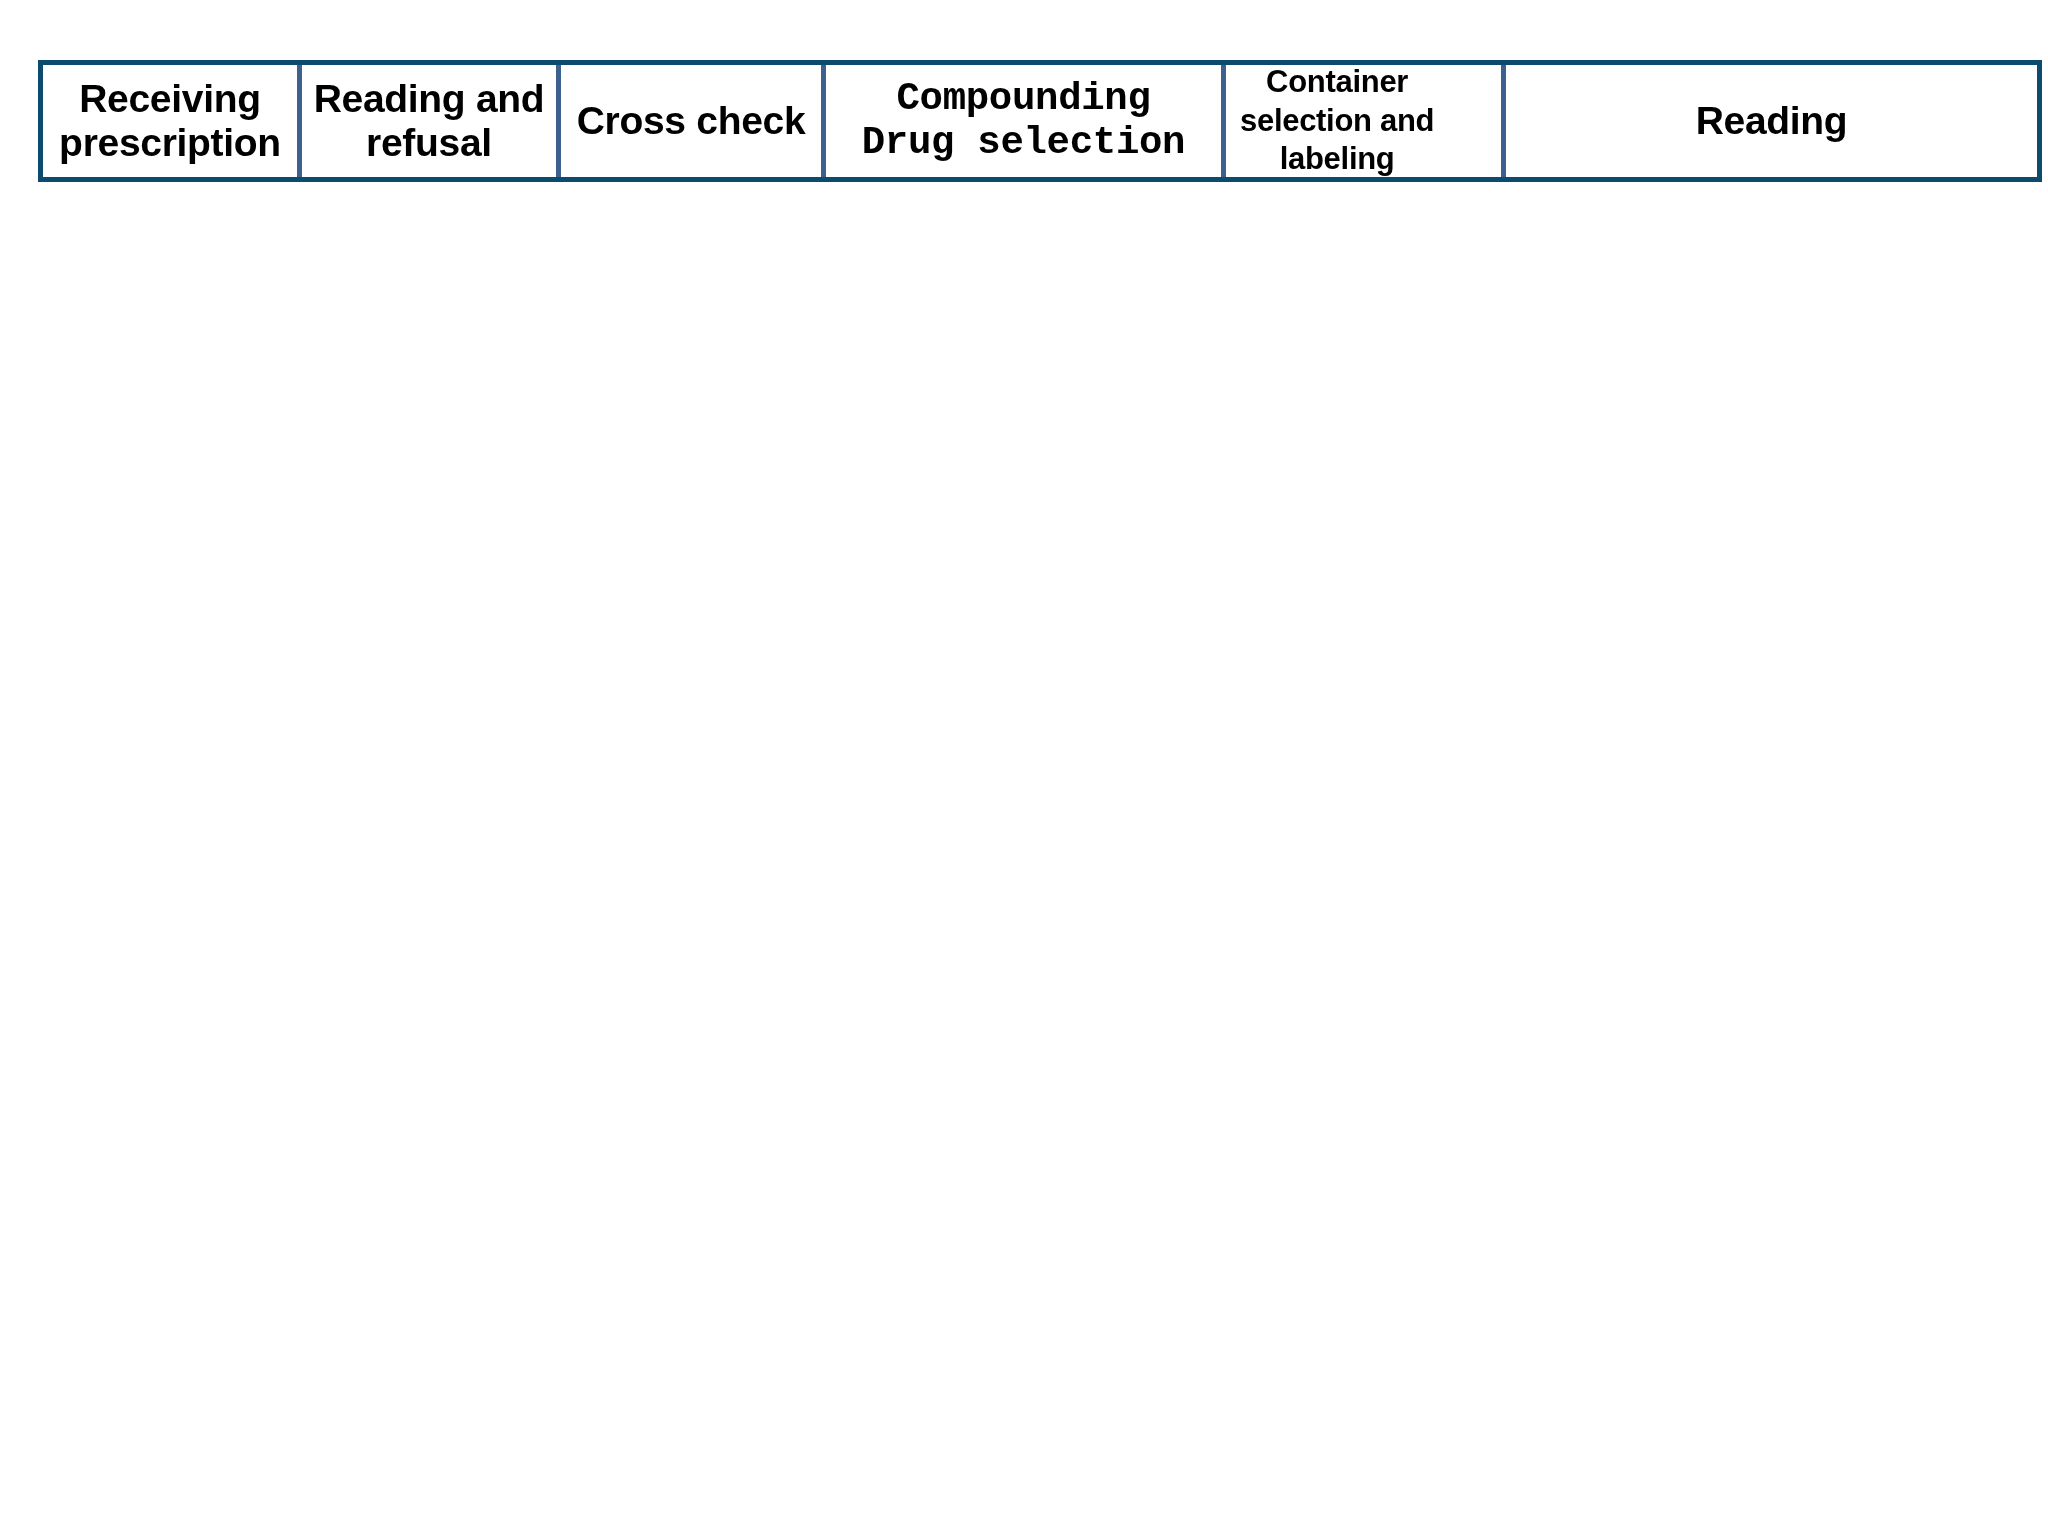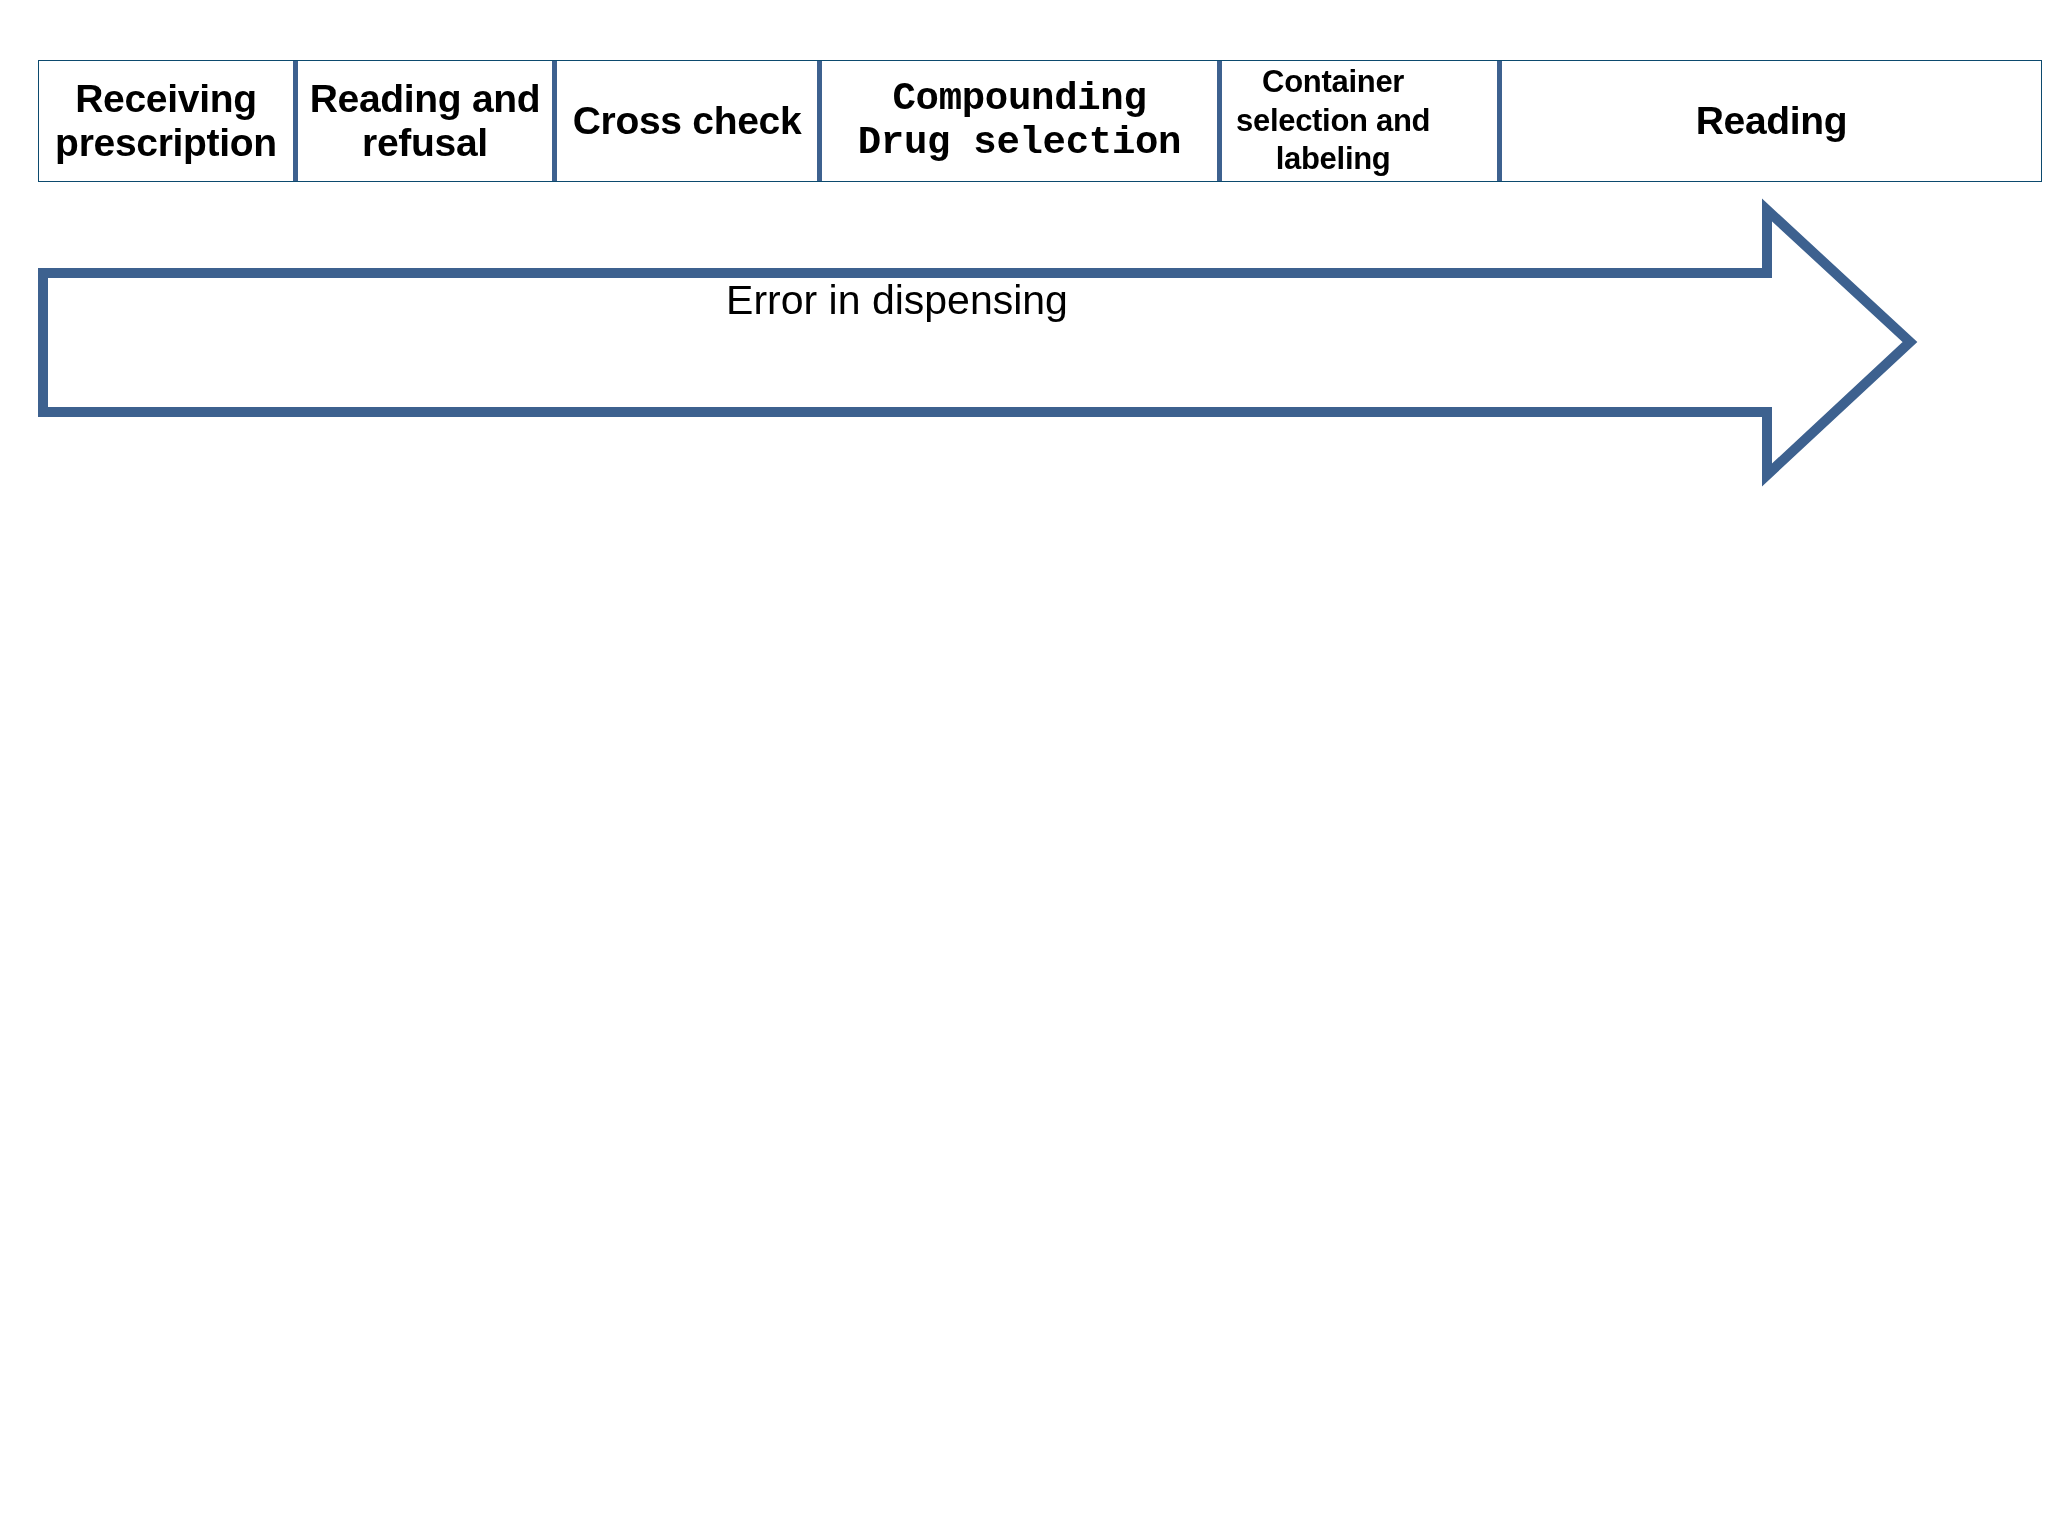--- a/index.html
+++ b/index.html
@@ -22,21 +22,21 @@
 
   
   .stage-row {
     position: absolute;
     left: 38px;
     top: 60px;
     width: 2004px;
     height: 122px;
     display: flex;
     flex-direction: row;
-    border: 1px solid #0c4a6e;
+    border: 5px solid #0c4a6e;
     box-sizing: border-box;
     background: #ffffff;
   }
   .stage-box {
     box-sizing: border-box;
     border-right: 5px solid #3d618f;
     display: flex;
     align-items: center;
     justify-content: center;
     text-align: center;
@@ -135,20 +135,14 @@
 selection and
 labeling</span>
     </div>
 
     <div class="stage-box w-delivery">
       <span class="stage-label">Reading</span>
     </div>
 
   </div>
 
-  <div class="arrow-wrap">
-    <svg viewBox="0 0 1880 275" preserveAspectRatio="none">
-      <polygon class="arrow-shape" points="5,68 1729,68 1729,5 1872,137 1729,270 1729,207 5,207"></polygon>
-    </svg>
-    <div class="arrow-text">Error in dispensing</div>
-  </div>
 
 </div>
 
 </body></html>

